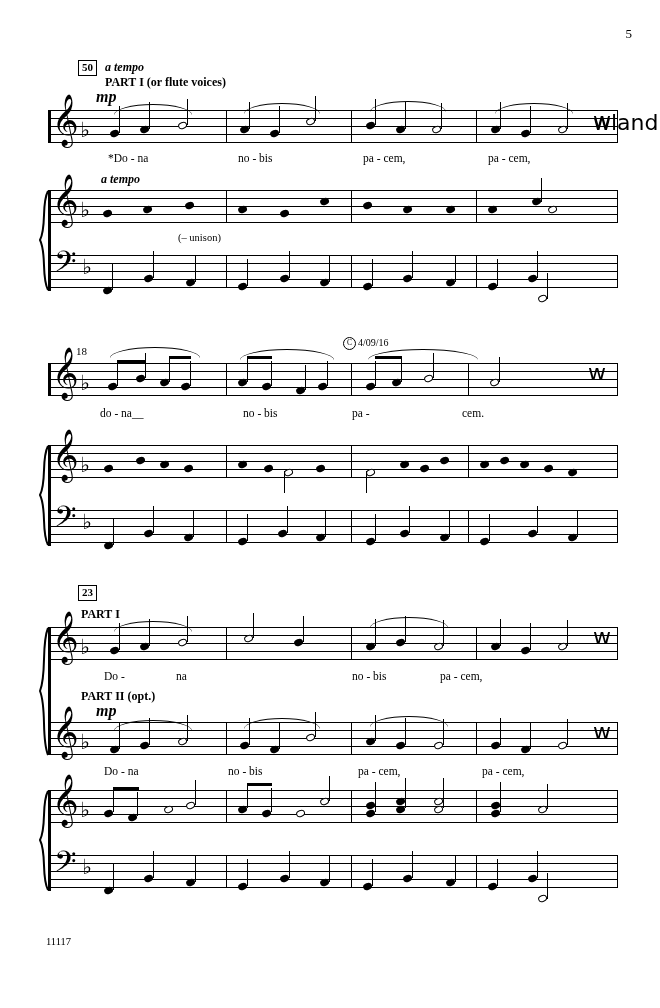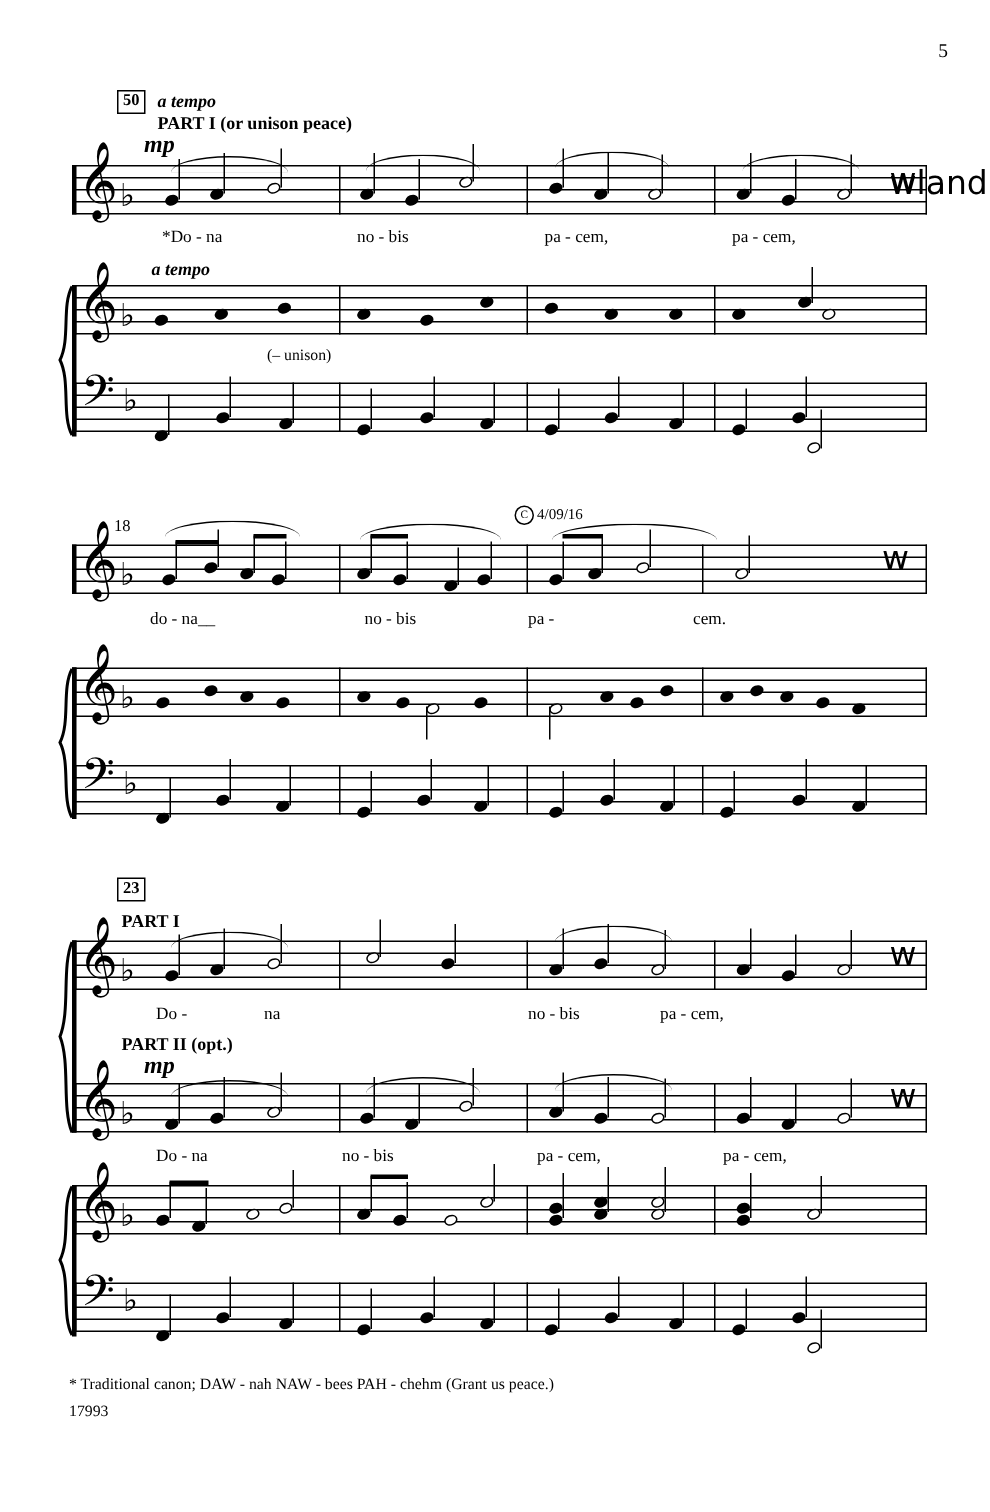--- a/index.html
+++ b/index.html
@@ -209,21 +209,21 @@
 <body>
 
 <div class="page">
 
   <div class="page-number">5</div>
 
   <div class="system" style="top:60px;">
 
     <div class="measure-box" style="left:30px; top:0px;">50</div>
     <div class="tempo" style="left:57px; top:0px;">a tempo</div>
-    <div class="partlabel" style="left:57px; top:15px;">PART I (or unison peace)</div>
+    <div class="partlabel" style="left:57px; top:15px;">PART I (or flute voices)</div>
     <div class="dyn" style="left:48px; top:28px;">mp</div>
 
     <div class="stave-wrap" style="position:absolute; left:0; top:50px; height:36px;">
       <div class="stave">
         <div class="line"></div>
           <div class="line"></div>
           <div class="line"></div>
           <div class="line"></div>
           <div class="line"></div>
       </div>
@@ -745,16 +745,15 @@
     </div>
 
     <div class="brace" style="left:-12px; top:205px; height:100px;">
       <svg width="14" height="101" viewBox="0 0 14 101">
         <path d="M12 1 C5 14, 11 36, 4 50 C11 64, 5 87, 12 100" stroke="#000" stroke-width="2" fill="none"></path>
       </svg>
     </div>
     <div class="barline thick" style="left:0px; top:205px; height:101px;"></div>
   </div>
 
-  <div class="footnote" style="top:918px;">* Traditional canon;  DAW - nah  NAW - bees  PAH - chehm  (Grant us peace.)</div>
-  <div class="plate" style="top:936px;">17993</div>
+  <div class="plate" style="top:936px;">11117</div>
 
 </div>
 
 </body></html>

